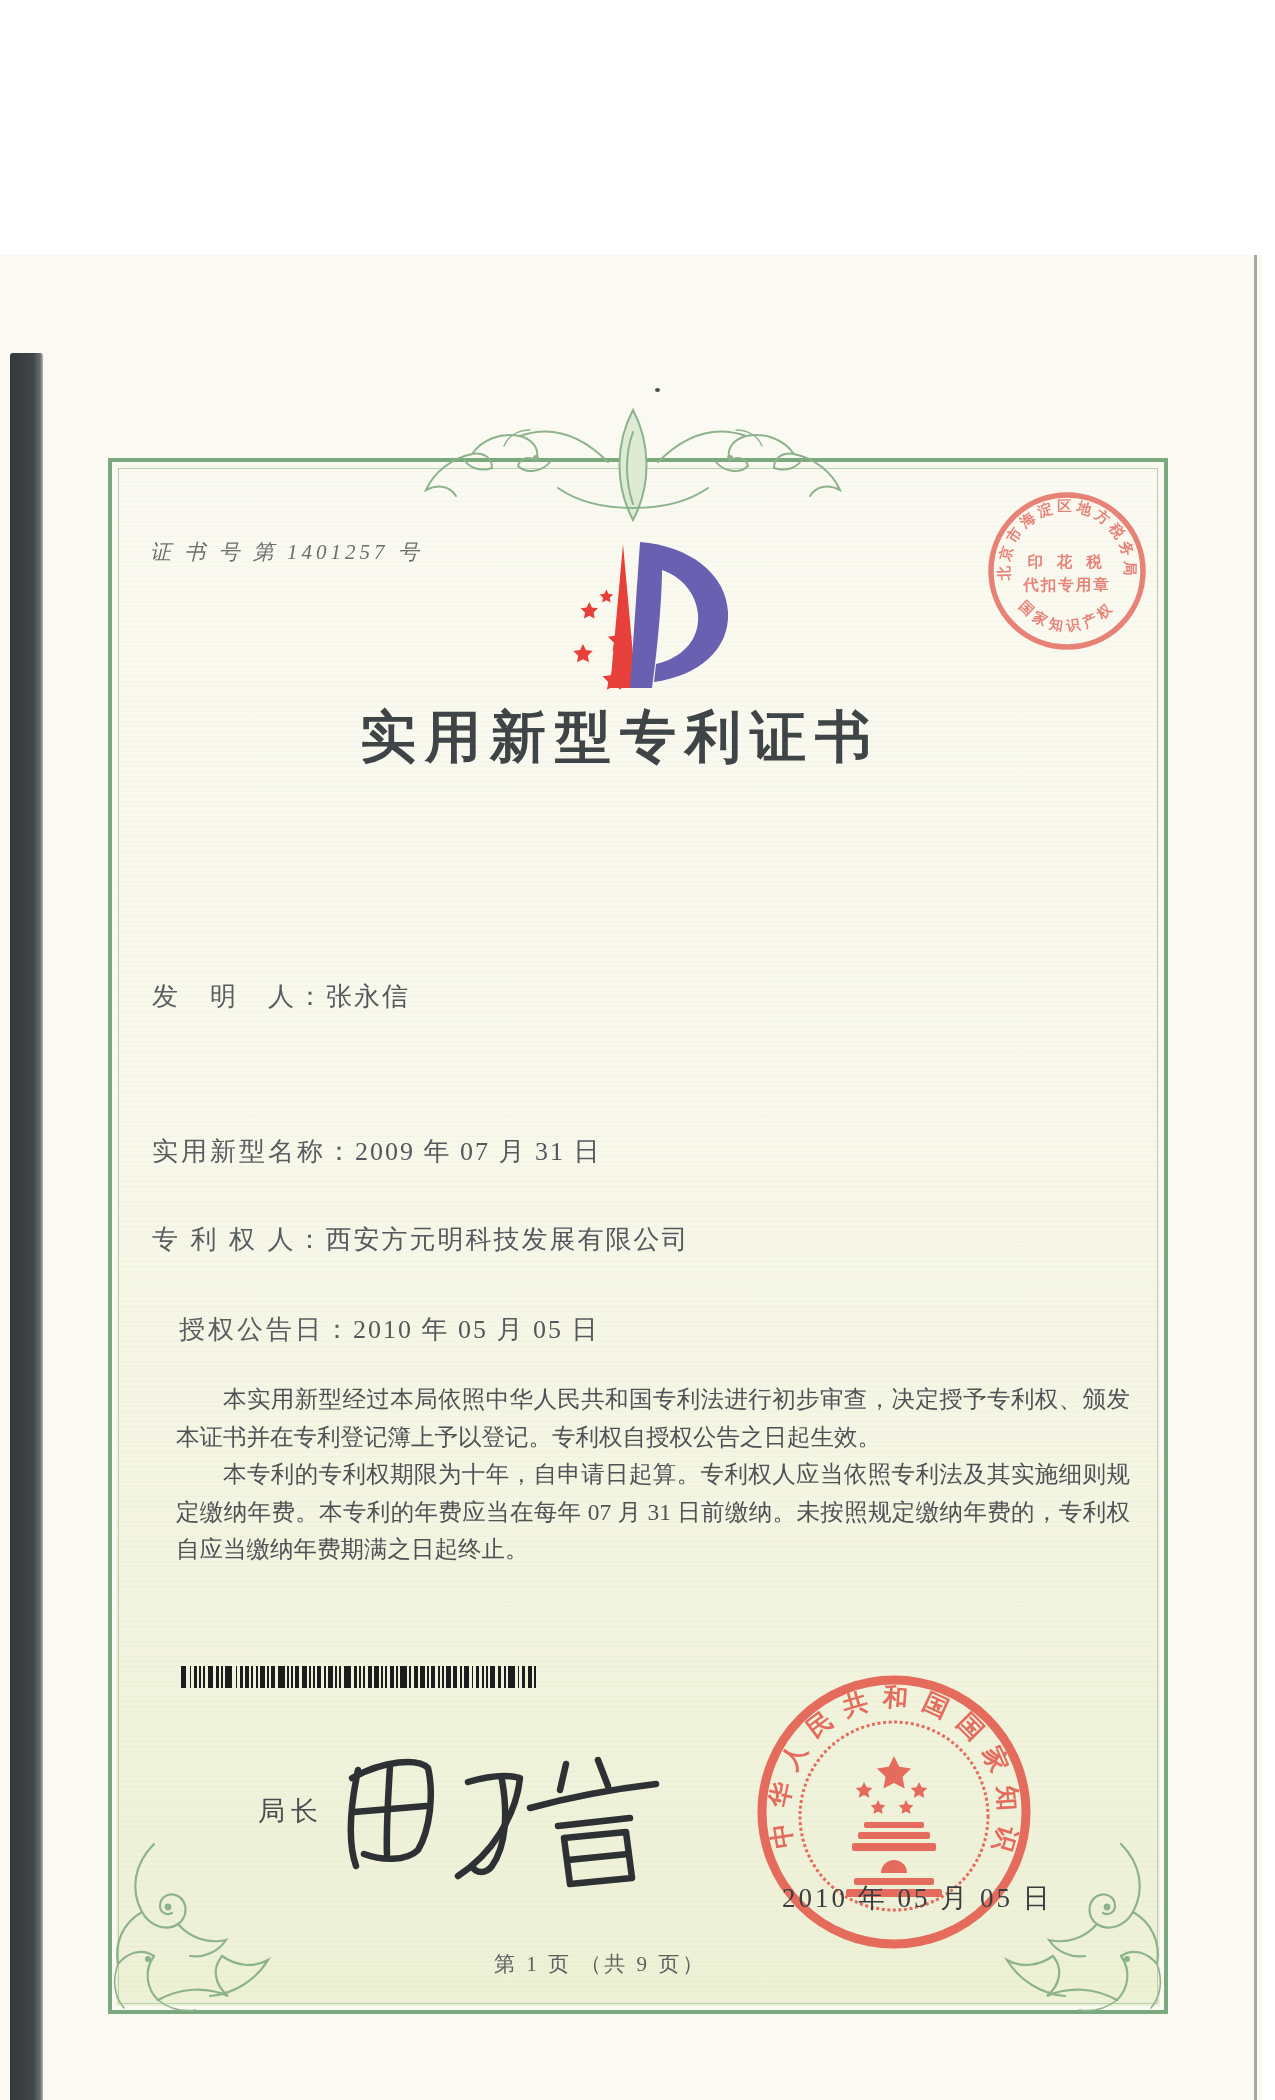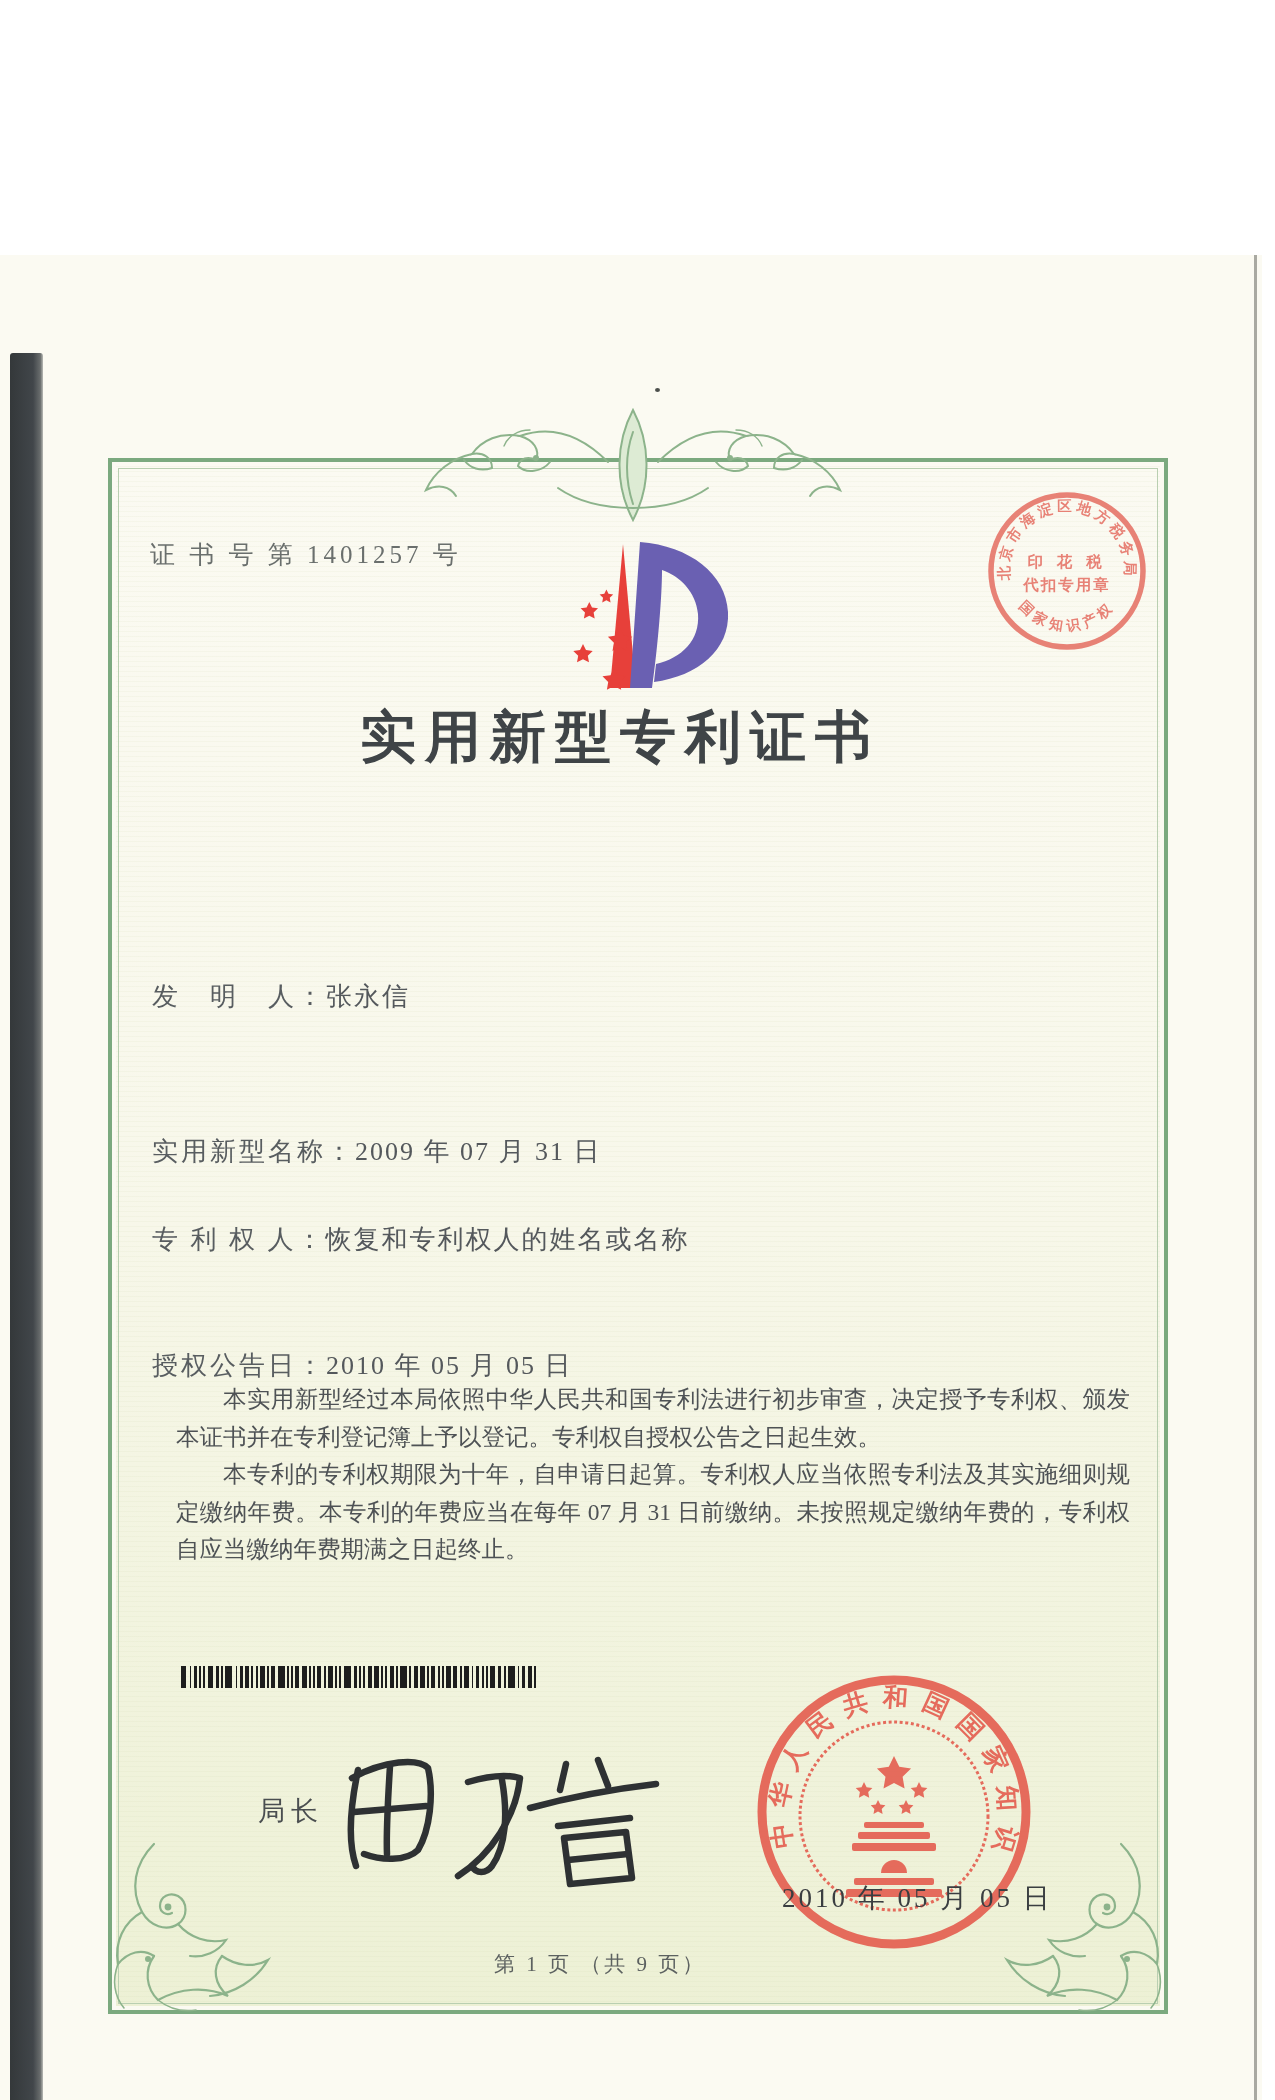--- a/index.html
+++ b/index.html
@@ -14,21 +14,21 @@
   
   .frame{position:absolute;left:108px;top:458px;width:1060px;height:1556px;
          border:4px solid #7ba97f;box-sizing:border-box;}
   .frame-inner{position:absolute;left:6px;top:6px;right:6px;bottom:6px;border:1px solid #b9cfb1;}
   .paper-tint{position:absolute;left:4px;top:4px;right:4px;bottom:4px;
       background:
         repeating-linear-gradient(180deg,rgba(198,208,160,0.10) 0 1px,rgba(0,0,0,0) 1px 5px),
         linear-gradient(180deg,rgba(246,244,228,0.0) 0%,rgba(240,241,216,0.28) 45%,rgba(233,238,205,0.78) 100%);}
   .speck{position:absolute;left:655px;top:388px;width:5px;height:4px;background:#4c4f4c;border-radius:50%;}
 
-  .certno{position:absolute;left:150px;top:538px;font-size:25px;letter-spacing:4px;color:#6a6f6d;}
+  .certno{position:absolute;left:150px;top:538px;font-size:21px;letter-spacing:4px;color:#6a6f6d;font-style:italic;}
   .title{position:absolute;left:180px;top:700px;width:880px;text-align:center;
          font-size:56px;font-weight:600;letter-spacing:9px;color:#3f4447;}
   .field{position:absolute;left:152px;font-size:26px;color:#585d60;letter-spacing:3px;white-space:nowrap;}
   .field .val{letter-spacing:2px;color:#54585c;}
   .paras{position:absolute;left:176px;top:1381px;width:954px;font-size:23.5px;line-height:37.5px;
          color:#4e5255;text-align:justify;}
   .paras p{margin:0;text-indent:2em;}
   .barcode{position:absolute;left:181px;top:1666px;width:364px;height:22px;overflow:hidden;}
   .chief{position:absolute;left:258px;top:1793px;font-size:27px;letter-spacing:6px;color:#4a4e50;}
   .sig{position:absolute;left:330px;top:1738px;}
@@ -138,23 +138,23 @@
 
   <div class="title">实用新型专利证书</div>
 
   <div class="field" style="top:979px;">
     <span>发　明　人：</span><span class="val">张永信</span>
   </div>
   <div class="field" style="top:1134px;">
     <span>实用新型名称：</span><span class="val">2009 年 07 月 31 日</span>
   </div>
   <div class="field" style="top:1222px;">
-    <span>专 利 权 人：</span><span class="val">恢复和专利权人的姓名或名称</span>
-  </div>
-  <div class="field" style="top:1348px;">
+    <span>专 利 权 人：</span><span class="val">西安方元明科技发展有限公司</span>
+  </div>
+  <div class="field" style="top:1312px;margin-left:27px;">
     <span>授权公告日：</span><span class="val">2010 年 05 月 05 日</span>
   </div>
 
   <div class="paras">
     <p>本实用新型经过本局依照中华人民共和国专利法进行初步审查，决定授予专利权、颁发本证书并在专利登记簿上予以登记。专利权自授权公告之日起生效。</p>
     <p>本专利的专利权期限为十年，自申请日起算。专利权人应当依照专利法及其实施细则规定缴纳年费。本专利的年费应当在每年 07 月 31 日前缴纳。未按照规定缴纳年费的，专利权自应当缴纳年费期满之日起终止。</p>
   </div>
 
   <div class="barcode">
       <div style="position:absolute;left:0.0px;top:0;width:5.4px;height:22px;background:#1d1d1d;"></div>

